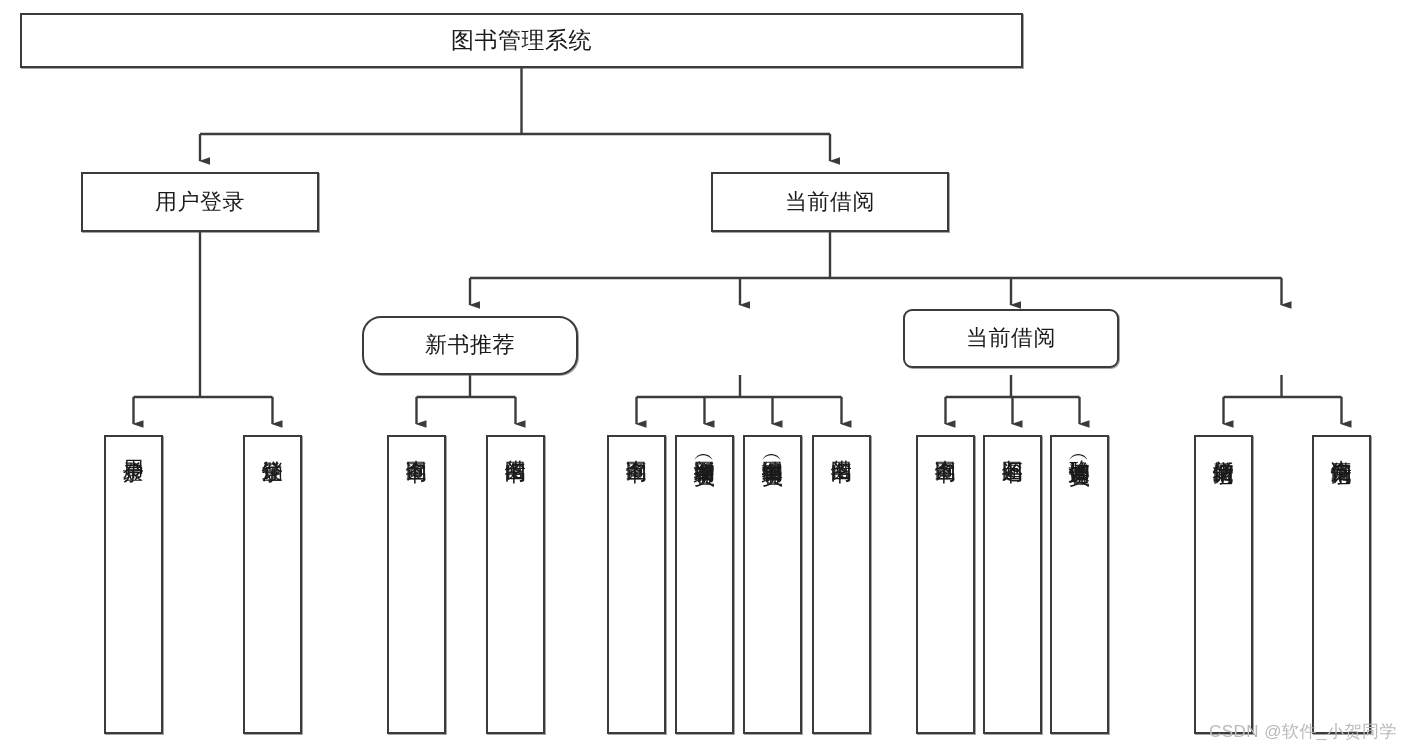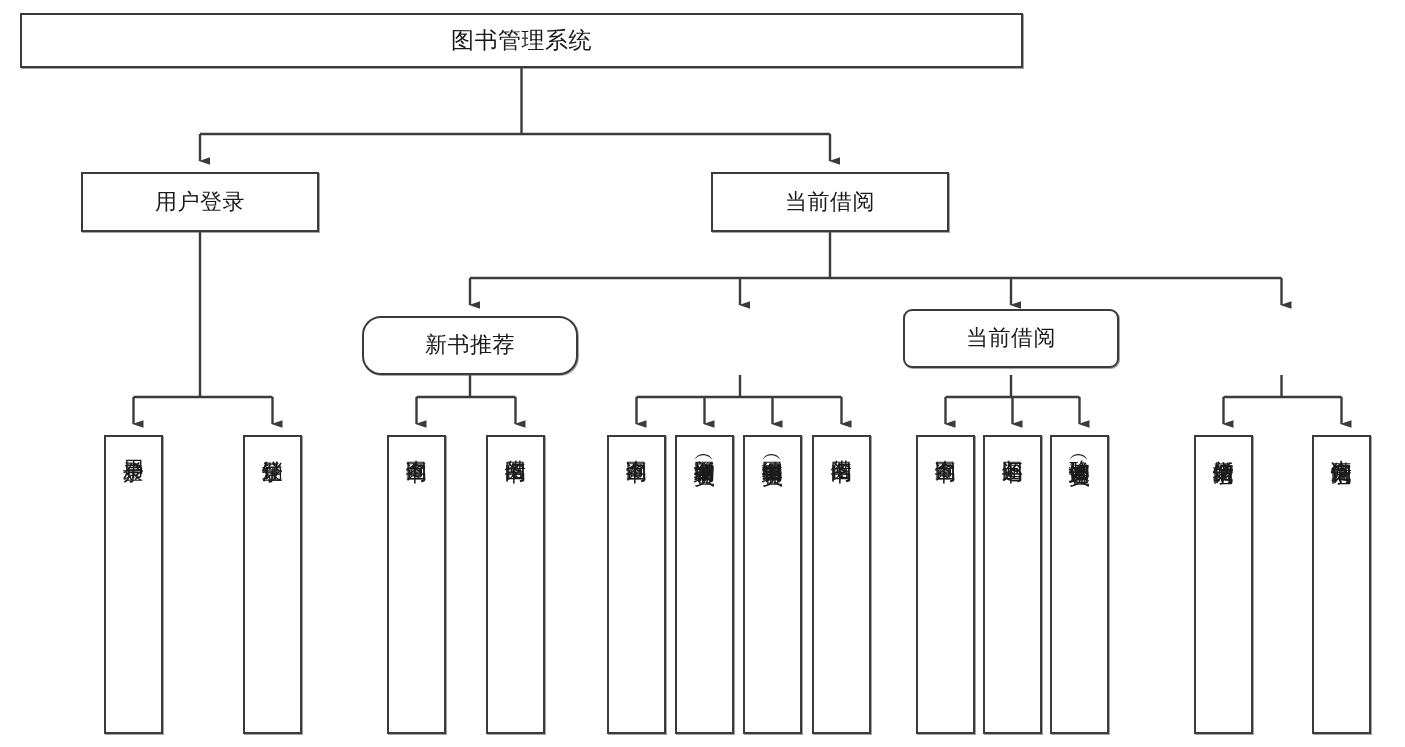--- a/index.html
+++ b/index.html
@@ -167,13 +167,14 @@
   <div class="node vert" style="left: 1050px; top: 435px; width: 59px; height: 299px;">
     <span class="label">确认归还（管理员）</span>
   </div>
   <div class="node vert" style="left: 1194px; top: 435px; width: 59px; height: 299px;">
     <span class="label">新增借阅记录</span>
   </div>
   <div class="node vert" style="left: 1312px; top: 435px; width: 59px; height: 299px;">
     <span class="label">查询借阅记录</span>
   </div>
 
+  <div class="watermark">CSDN @软件_小贺同学</div>
 </div>
 
 </body></html>

